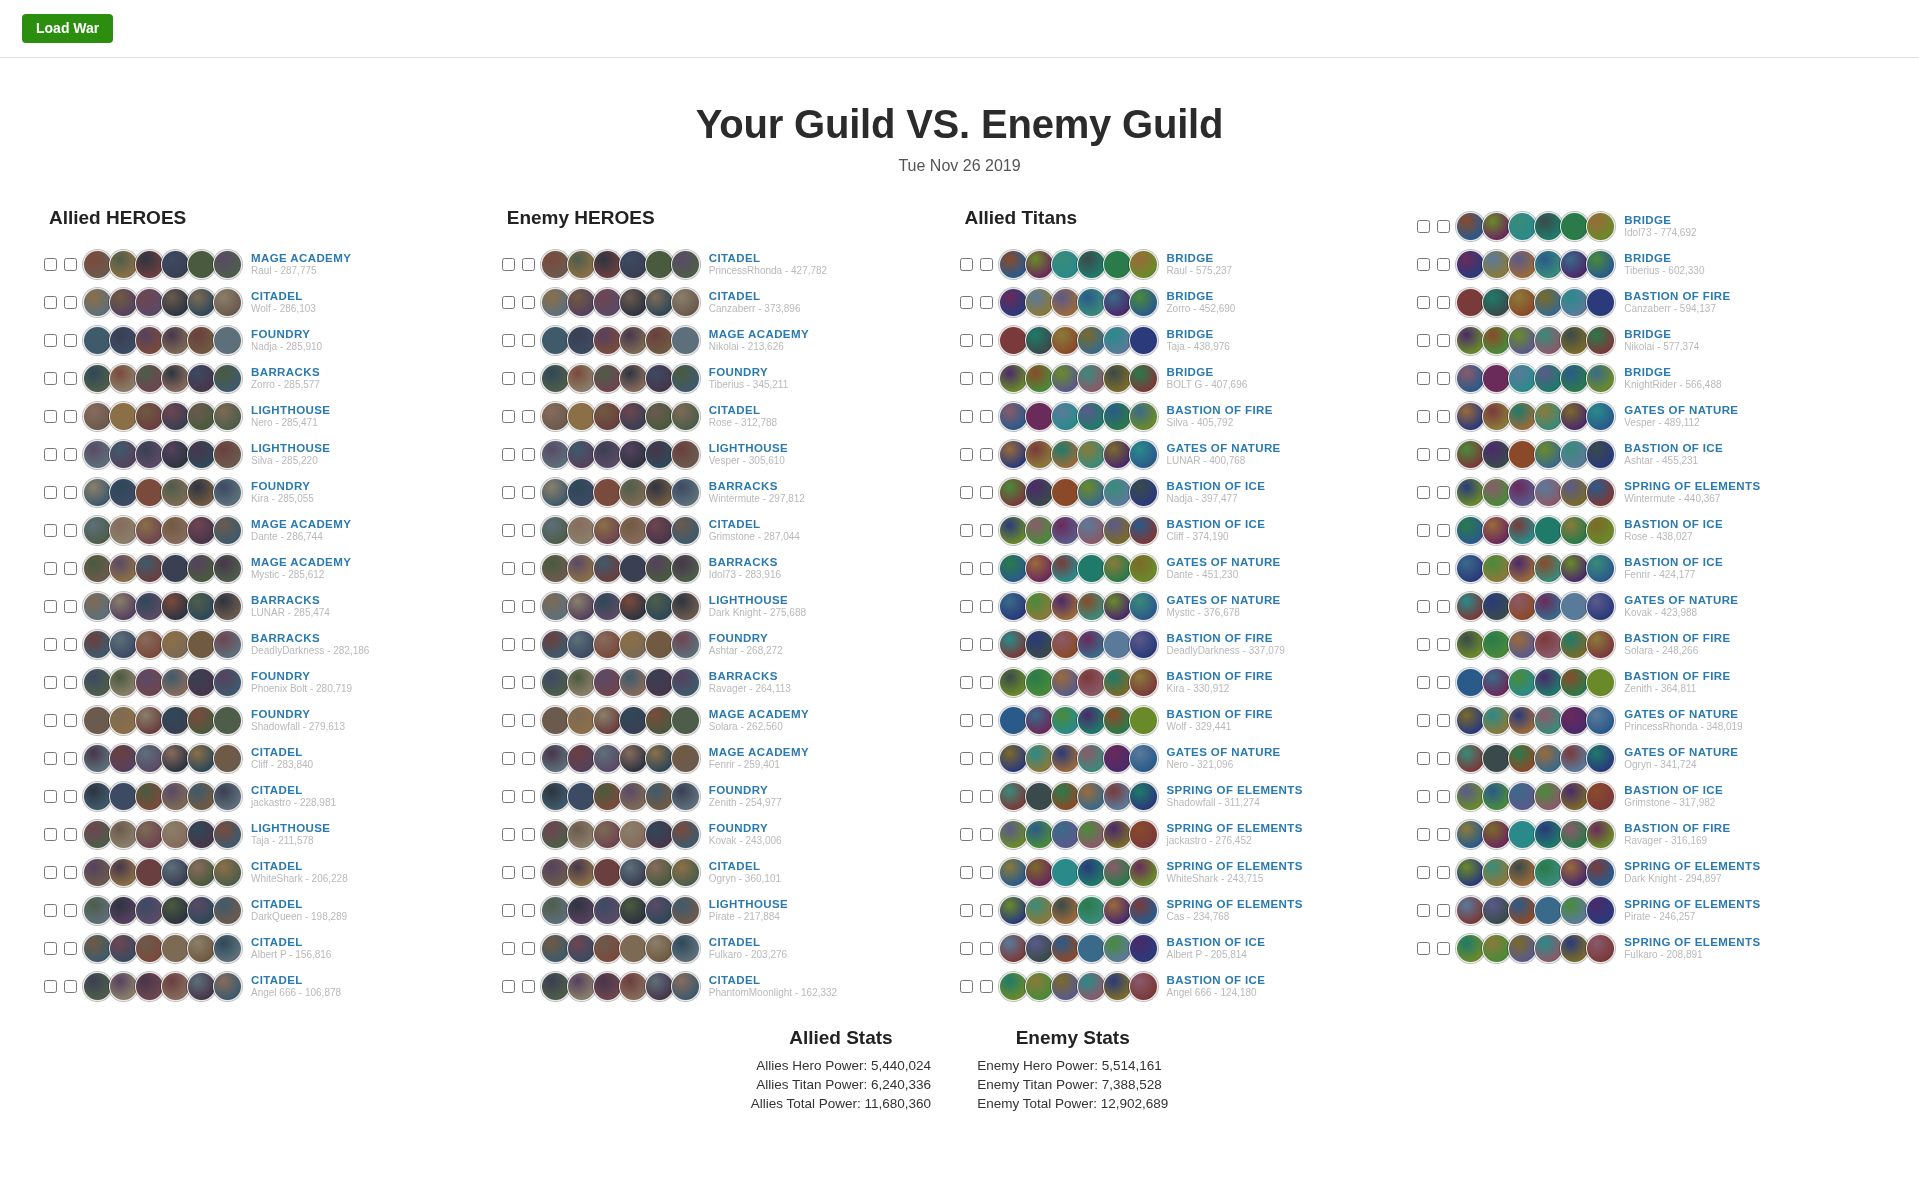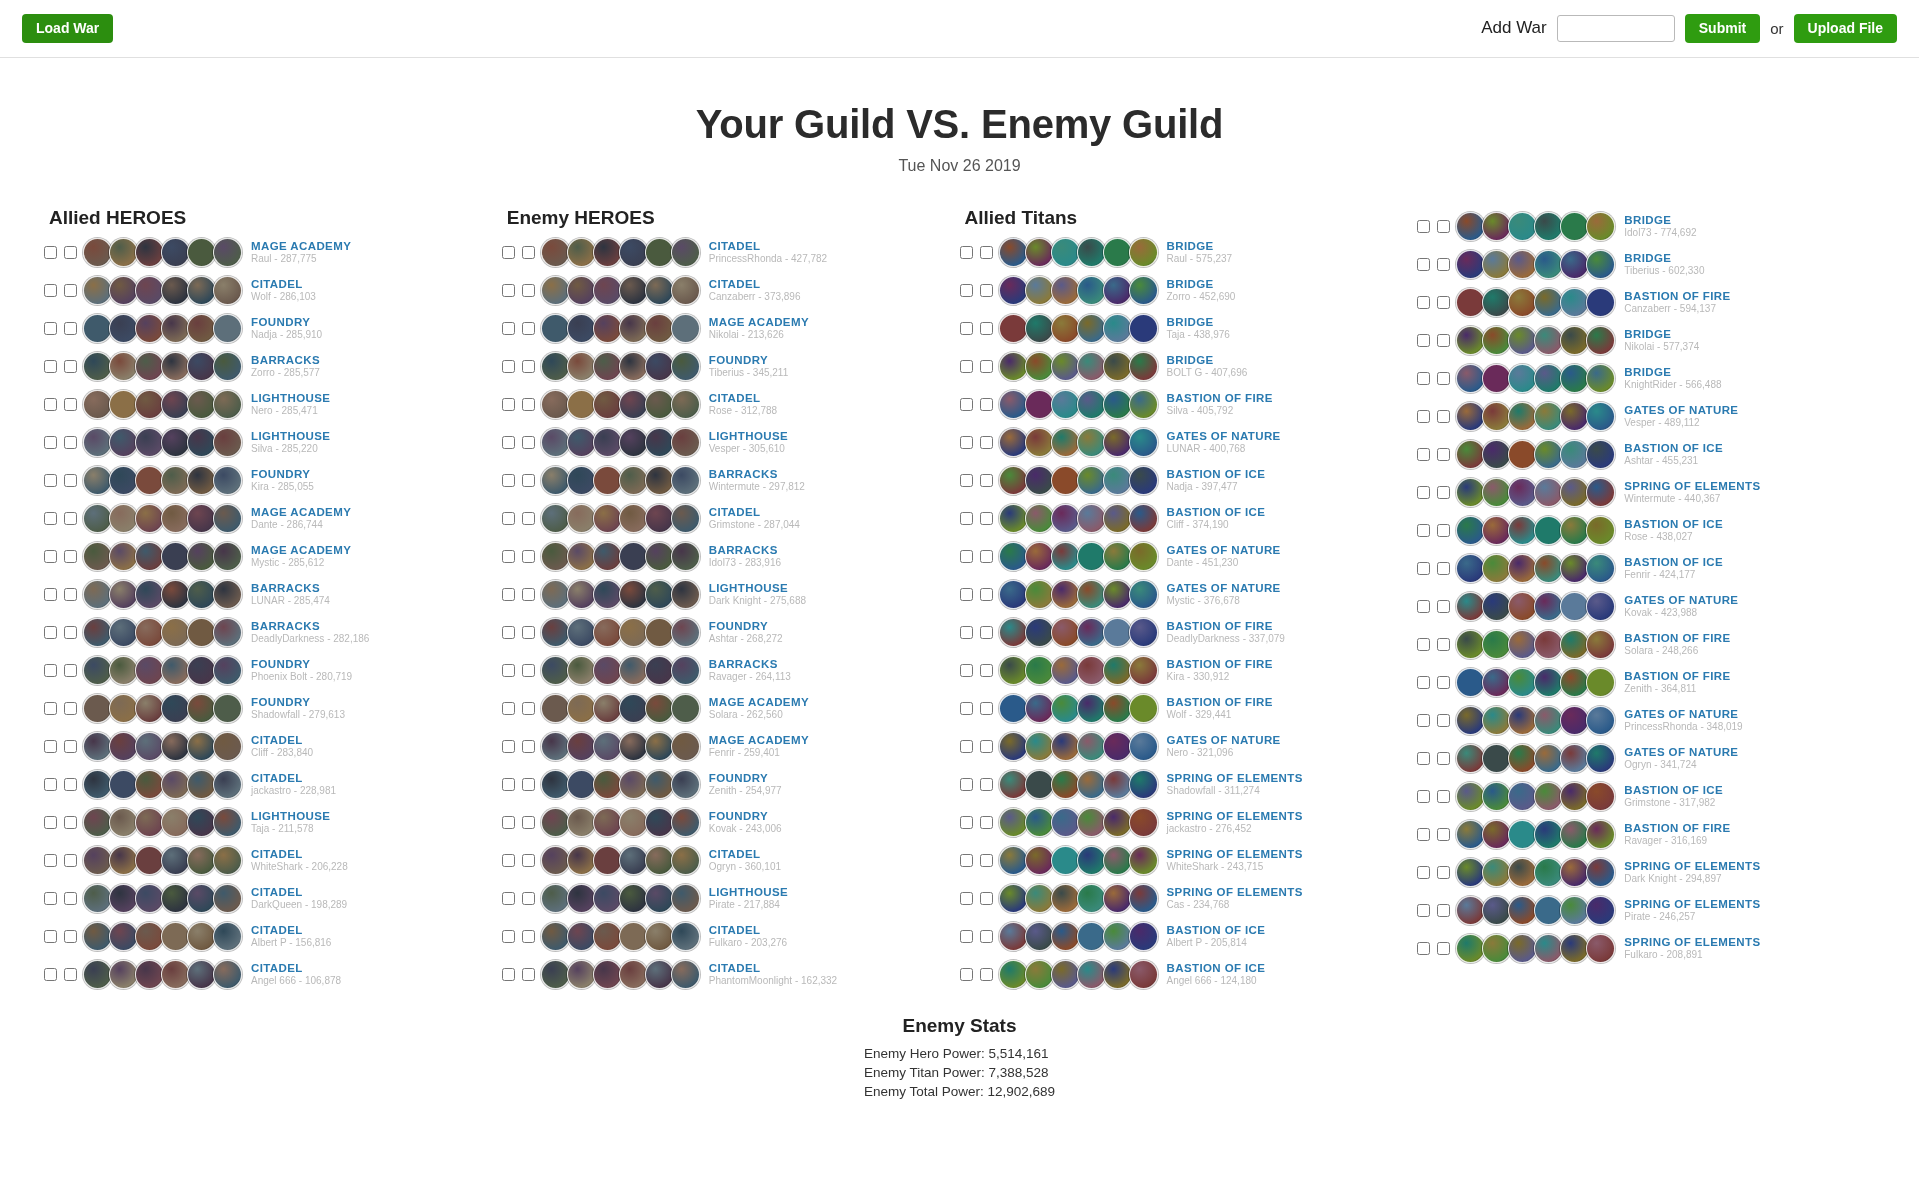--- a/index.html
+++ b/index.html
@@ -73,21 +73,21 @@
     display: flex;
     margin-top: 32px;
     padding: 0 44px;
     gap: 0;
   }
   .col { width: 25%; }
   .col-title {
     font-size: 19px;
     font-weight: bold;
     color: #222;
-    margin-bottom: 4px;
+    margin-bottom: 16px;
     padding-left: 5px;
   }
   .row {
     display: flex;
     align-items: center;
     height: 38px;
   }
   .cb {
     width: 13px; height: 13px;
     margin: 0 3px 0 0;
@@ -147,27 +147,20 @@
     white-space: nowrap;
   }
   .stats-block.allied .stats-line { text-align: right; }
   .stats-block.enemy .stats-line { text-align: left; }
 </style>
 </head>
 <body>
 
 <div class="topbar">
   <button class="btn btn-green">Load War</button>
-  <div class="topbar-right">
-    <span class="addwar-label">Add War</span>
-    <input class="addwar-input" type="text" placeholder="" style="">
-    <button class="btn btn-green2">Submit</button>
-    <span class="or-text">or</span>
-    <button class="btn btn-green2">Upload File</button>
-  </div>
 </div>
 
 <div class="page-title">Your Guild VS. Enemy Guild</div>
 <div class="page-date">Tue Nov 26 2019</div>
 
 <div class="columns" id="columns-root">
     <div class="col">
       <div class="col-title">Allied HEROES</div>
       <div class="row">
         <input type="checkbox" class="cb" style="">
@@ -1454,19 +1447,25 @@
         </div>
         <div class="info">
           <div class="castle">SPRING OF ELEMENTS</div>
           <div class="player">Fulkaro - 208,891</div>
         </div>
       </div>
     </div>
   </div>
 
 <div class="stats">
+  <div class="stats-block allied">
+    <div class="stats-head">Allied Stats</div>
+    <div class="stats-line">Allies Hero Power: 5,440,024</div>
+    <div class="stats-line">Allies Titan Power: 6,240,336</div>
+    <div class="stats-line">Allies Total Power: 11,680,360</div>
+  </div>
   <div class="stats-block enemy">
     <div class="stats-head">Enemy Stats</div>
     <div class="stats-line">Enemy Hero Power: 5,514,161</div>
     <div class="stats-line">Enemy Titan Power: 7,388,528</div>
     <div class="stats-line">Enemy Total Power: 12,902,689</div>
   </div>
 </div>
 
 </body></html>

